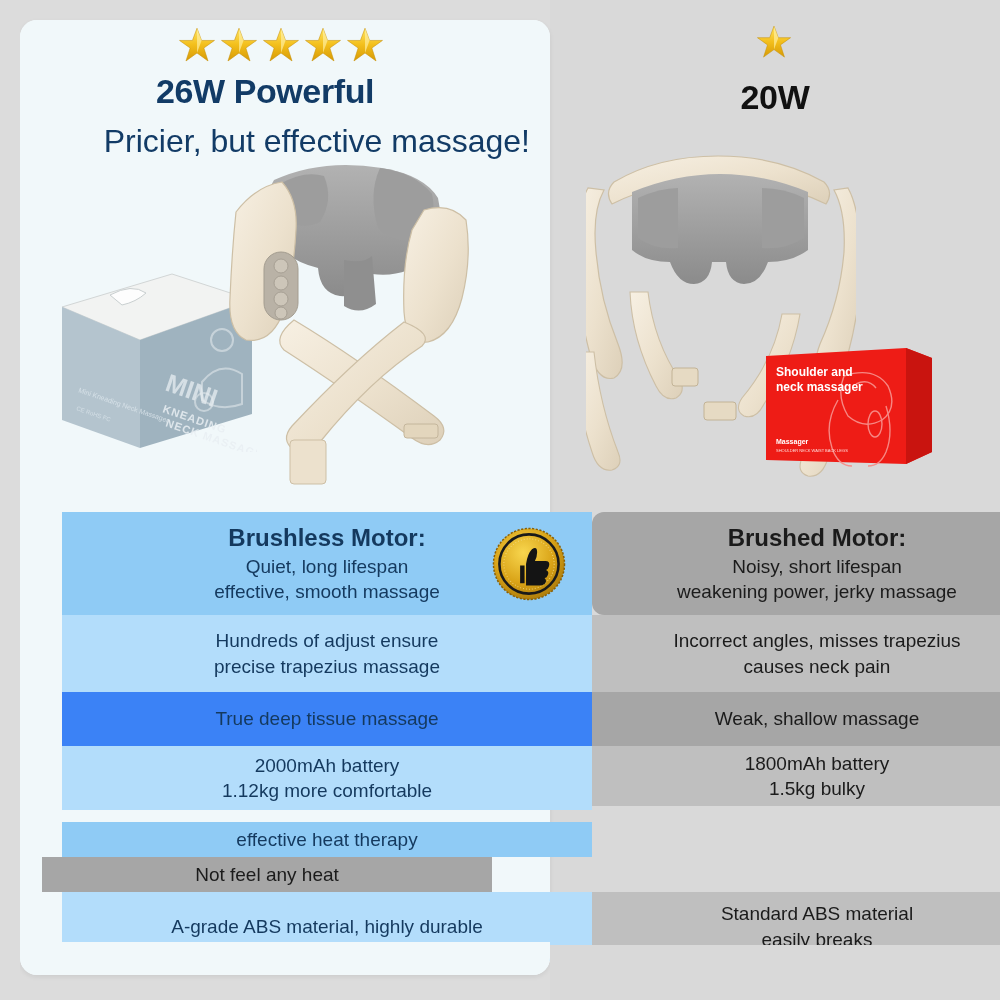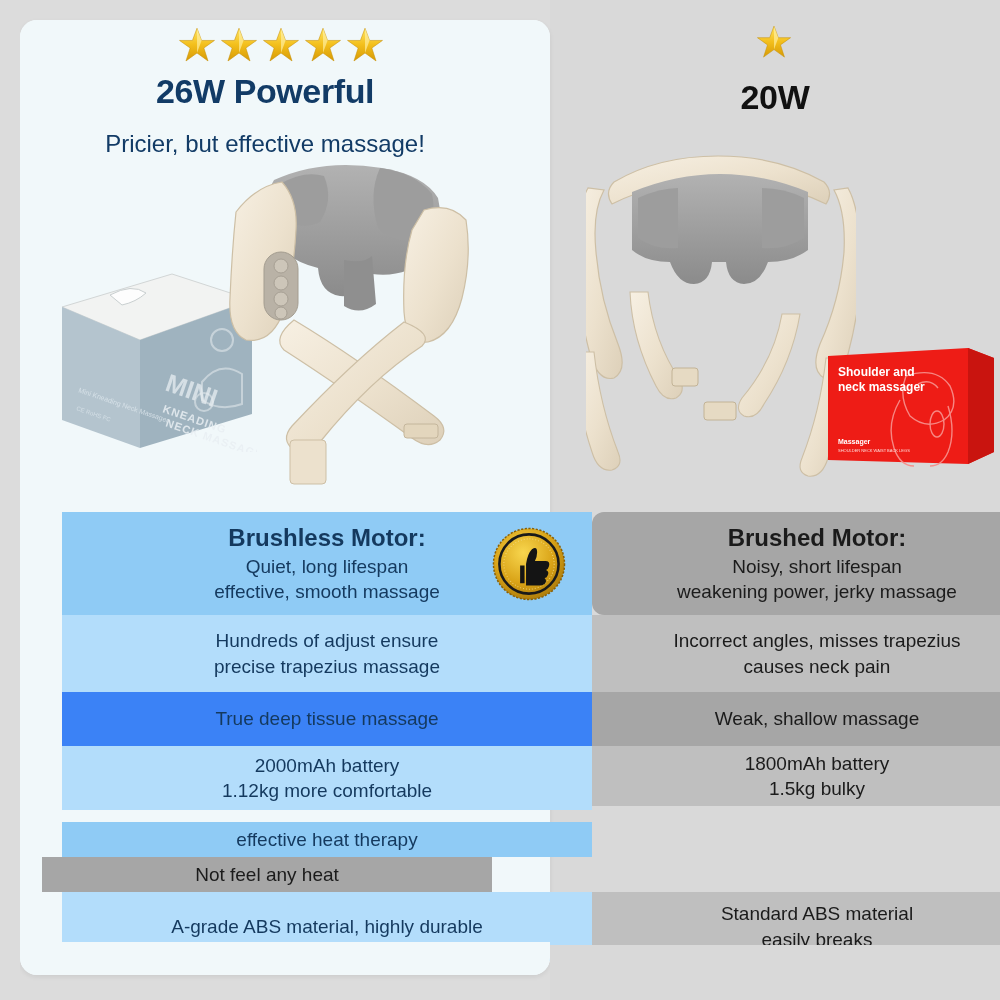--- a/index.html
+++ b/index.html
@@ -36,21 +36,21 @@
     width:38px;height:38px;display:block;
   }
   .star.small{width:36px;height:36px;}
 
   
   .h-left{
     position:absolute;left:0;top:72px;width:530px;text-align:center;
     color:#123b66;
   }
   .h-left .t1{font-size:34px;font-weight:700;letter-spacing:-.4px;line-height:1.12;}
-  .h-left .t2{font-size:24px;font-weight:400;line-height:1.2;margin-top:20px;}
+  .h-left .t2{font-size:32px;font-weight:400;line-height:1.2;margin-top:12px;text-align:right;}
   .h-right{
     position:absolute;left:550px;top:78px;width:450px;text-align:center;
     color:#111111;font-size:34px;font-weight:700;letter-spacing:-.3px;
   }
 
   
   .art{position:absolute;}
   .art svg{display:block;}
 
   
@@ -203,21 +203,21 @@
 
       <path d="M62,146 q6,50 32,88 q6,12 -4,18 q-12,4 -20,-12 q-24,-46 -26,-94 z" fill="url(#cream)" stroke="#cdbfa5" stroke-width="1.1"></path>
       <rect x="86" y="222" width="26" height="18" rx="3" fill="#e6daC3" stroke="#c2b396" stroke-width="1"></rect>
       <path d="M196,168 q-8,46 -40,84 q-8,12 2,18 q12,4 20,-12 q28,-42 36,-90 z" fill="url(#cream)" stroke="#cdbfa5" stroke-width="1.1"></path>
       <rect x="118" y="256" width="32" height="18" rx="3" fill="#e6daC3" stroke="#c2b396" stroke-width="1"></rect>
       <path d="M8,206 q6,54 24,100 q6,14 -6,18 q-14,2 -20,-18 q-16,-48 -18,-100 z" fill="url(#cream)" stroke="#cdbfa5" stroke-width="1.1"></path>
       <path d="M240,212 q-6,54 -24,100 q-6,14 6,18 q14,2 20,-18 q16,-48 16,-100 z" fill="url(#cream)" stroke="#cdbfa5" stroke-width="1.1"></path>
     </svg>
   </div>
 
-  <div class="art" style="left:828px;top:348px;">
+  <div class="art" style="left:766px;top:348px;">
     <svg width="166" height="120" viewBox="0 0 166 120">
       <polygon points="0,8 140,0 166,10 166,104 140,116 0,112" fill="#ee1c16"></polygon>
       <polygon points="140,0 166,10 166,104 140,116" fill="#c9140f"></polygon>
       <g fill="none" stroke="#f78d89" stroke-width="1.4" opacity=".95">
         <path d="M78,28 q30,-10 44,10 q10,22 -6,34 q-18,10 -34,-4 q-12,-20 -4,-40 z"></path>
         <path d="M72,52 q-14,24 -6,48 q6,18 20,18"></path>
         <path d="M120,58 q8,26 0,46 q-6,14 -18,14"></path>
         <ellipse cx="109" cy="76" rx="7" ry="13"></ellipse>
         <path d="M90,36 q12,-6 20,4"></path>
       </g>

